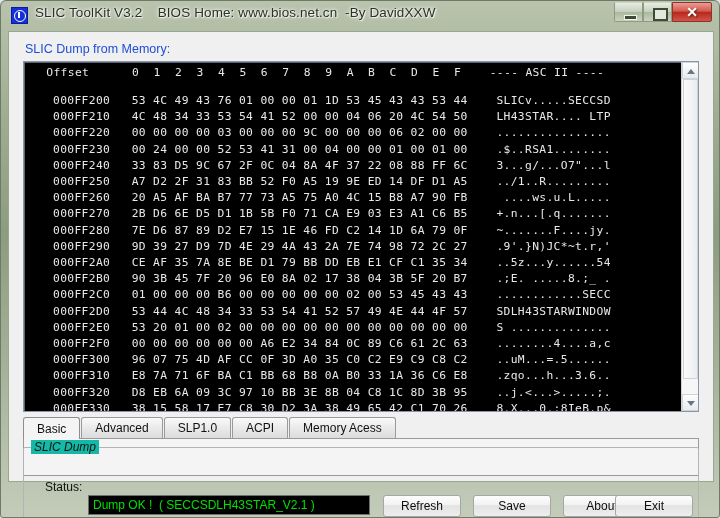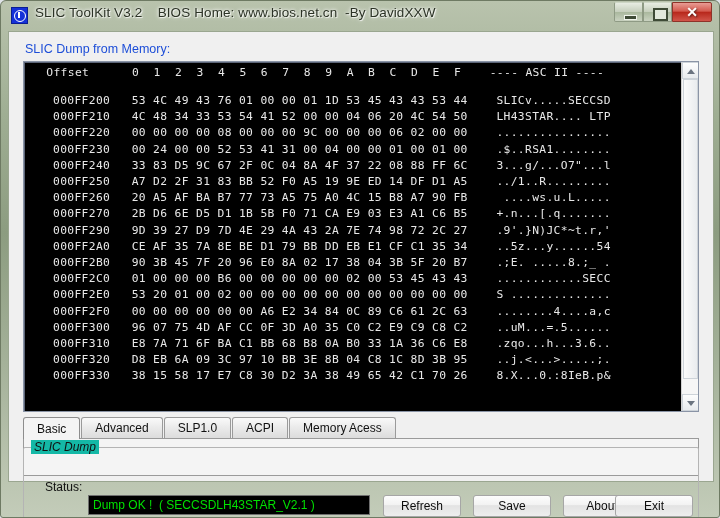--- a/index.html
+++ b/index.html
@@ -272,30 +272,32 @@
   <div id="client">
 
     <div id="dump-label">SLIC Dump from Memory:</div>
 
     <div id="hexbox">
       <div id="hexinner">
         <div id="hexheader" class="hexline">  Offset      0  1  2  3  4  5  6  7  8  9  A  B  C  D  E  F    ---- ASC II ----</div>
         <div id="hexrows">
             <div class="hexrow hexline">000FF200   53 4C 49 43 76 01 00 00 01 1D 53 45 43 43 53 44    SLICv.....SECCSD</div>
             <div class="hexrow hexline">000FF210   4C 48 34 33 53 54 41 52 00 00 04 06 20 4C 54 50    LH43STAR.... LTP</div>
-            <div class="hexrow hexline">000FF220   00 00 00 00 08 00 00 00 9C 00 00 00 06 02 00 00    ................</div>
+            <div class="hexrow hexline">000FF220   00 00 00 00 03 00 00 00 9C 00 00 00 06 02 00 00    ................</div>
             <div class="hexrow hexline">000FF230   00 24 00 00 52 53 41 31 00 04 00 00 01 00 01 00    .$..RSA1........</div>
             <div class="hexrow hexline">000FF240   33 83 D5 9C 67 2F 0C 04 8A 4F 37 22 08 88 FF 6C    3...g/...O7"...l</div>
             <div class="hexrow hexline">000FF250   A7 D2 2F 31 83 BB 52 F0 A5 19 9E ED 14 DF D1 A5    ../1..R.........</div>
             <div class="hexrow hexline">000FF260   20 A5 AF BA B7 77 73 A5 75 A0 4C 15 B8 A7 90 FB     ....ws.u.L.....</div>
             <div class="hexrow hexline">000FF270   2B D6 6E D5 D1 1B 5B F0 71 CA E9 03 E3 A1 C6 B5    +.n...[.q.......</div>
+            <div class="hexrow hexline">000FF280   7E D6 87 89 D2 E7 15 1E 46 FD C2 14 1D 6A 79 0F    ~.......F....jy.</div>
             <div class="hexrow hexline">000FF290   9D 39 27 D9 7D 4E 29 4A 43 2A 7E 74 98 72 2C 27    .9'.}N)JC*~t.r,'</div>
             <div class="hexrow hexline">000FF2A0   CE AF 35 7A 8E BE D1 79 BB DD EB E1 CF C1 35 34    ..5z...y......54</div>
             <div class="hexrow hexline">000FF2B0   90 3B 45 7F 20 96 E0 8A 02 17 38 04 3B 5F 20 B7    .;E. .....8.;_ .</div>
             <div class="hexrow hexline">000FF2C0   01 00 00 00 B6 00 00 00 00 00 02 00 53 45 43 43    ............SECC</div>
+            <div class="hexrow hexline">000FF2D0   53 44 4C 48 34 33 53 54 41 52 57 49 4E 44 4F 57    SDLH43STARWINDOW</div>
             <div class="hexrow hexline">000FF2E0   53 20 01 00 02 00 00 00 00 00 00 00 00 00 00 00    S ..............</div>
             <div class="hexrow hexline">000FF2F0   00 00 00 00 00 00 A6 E2 34 84 0C 89 C6 61 2C 63    ........4....a,c</div>
             <div class="hexrow hexline">000FF300   96 07 75 4D AF CC 0F 3D A0 35 C0 C2 E9 C9 C8 C2    ..uM...=.5......</div>
             <div class="hexrow hexline">000FF310   E8 7A 71 6F BA C1 BB 68 B8 0A B0 33 1A 36 C6 E8    .zqo...h...3.6..</div>
             <div class="hexrow hexline">000FF320   D8 EB 6A 09 3C 97 10 BB 3E 8B 04 C8 1C 8D 3B 95    ..j.&lt;...&gt;.....;.</div>
             <div class="hexrow hexline">000FF330   38 15 58 17 E7 C8 30 D2 3A 38 49 65 42 C1 70 26    8.X...0.:8IeB.p&amp;</div>
           </div>
       </div>
 
       <div id="hex-scroll">

